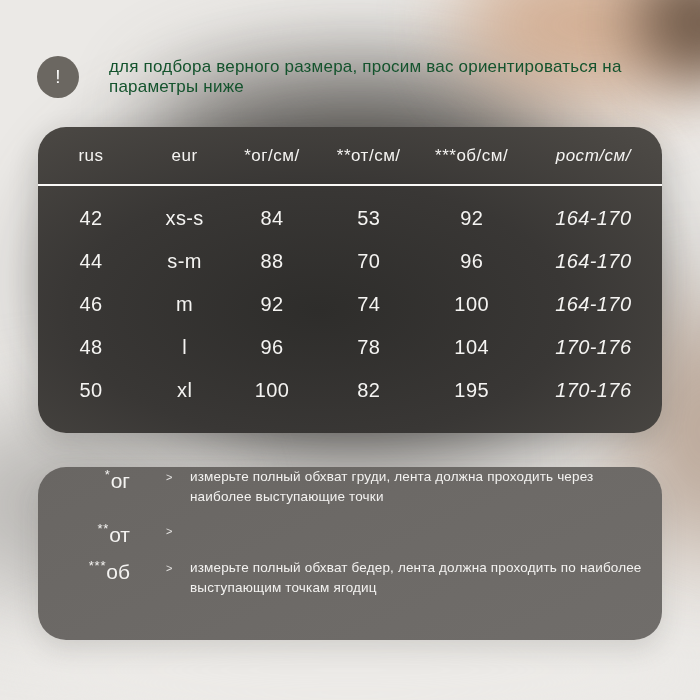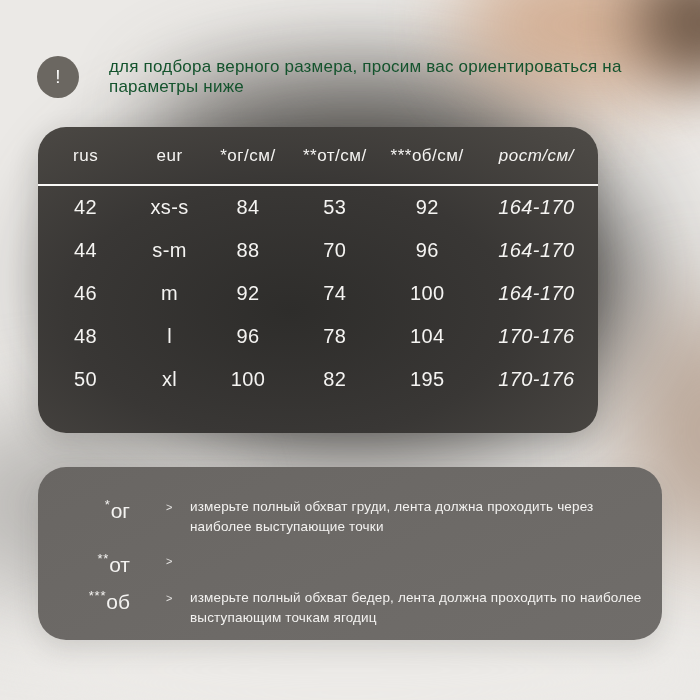--- a/index.html
+++ b/index.html
@@ -24,35 +24,35 @@
   .notice { position:absolute; left:37px; top:56px; display:flex; align-items:center; z-index:3; }
   .notice-circle {
     width:42px; height:42px; border-radius:50%; background:#6b6761;
     color:#fdfdfc; display:flex; align-items:center; justify-content:center;
     font-size:19px; flex:0 0 auto;
   }
   .notice-text { margin-left:30px; font-size:17px; color:#14532d; letter-spacing:.012em; }
 
   
   .table-panel {
-    position:absolute; left:38px; top:127px; width:560px; height:306px;
+    position:absolute; left:38px; top:127px; width:624px; height:306px;
     border-radius:28px; z-index:2; color:#f5f4f2;
     background:radial-gradient(95% 100% at 45% 60%, #2e2d2b 0%, #393735 42%, #4a4743 74%, #575450 100%);
     box-shadow:0 10px 30px rgba(40,38,36,.18);
   }
   .thead { height:59px; display:flex; align-items:center; font-size:17px; letter-spacing:.03em; border-bottom:2px solid #faf9f7; }
-  .tbody { }
+  .tbody { padding-top:11px; }
   .trow  { height:43px; display:flex; align-items:center; font-size:20px; letter-spacing:.02em; }
   .cell  { text-align:center; white-space:nowrap; }
   .c1{width:17%;} .c2{width:13%;} .c3{width:15%;} .c4{width:16%;} .c5{width:17%;} .c6{width:22%;font-style:italic;}
 
   
   .legend-panel {
     position:absolute; left:38px; top:467px; width:624px; height:173px;
-    border-radius:28px; z-index:2; padding-top:30px;
+    border-radius:28px; z-index:2; 
     background:linear-gradient(155deg, #696663 0%, #6d6a67 55%, #706d6a 100%);
     box-shadow:0 10px 26px rgba(60,58,56,.15);
   }
   .lrow  { display:flex; align-items:flex-start; margin-bottom:13px; }
   .lterm { width:92px; text-align:right; color:#f4f3f1; font-size:21px; line-height:1; padding-top:1px; white-space:nowrap; }
   .lterm .stars { font-size:13px; vertical-align:9px; letter-spacing:.06em; }
   .larrow { margin-left:36px; width:12px; font-size:11px; color:#e6e5e3; padding-top:4px; flex:0 0 auto; }
   .ltext { margin-left:12px; width:456px; font-size:13.5px; line-height:1.5; color:#f3f2f0; letter-spacing:.012em; }
 </style>
 </head>

